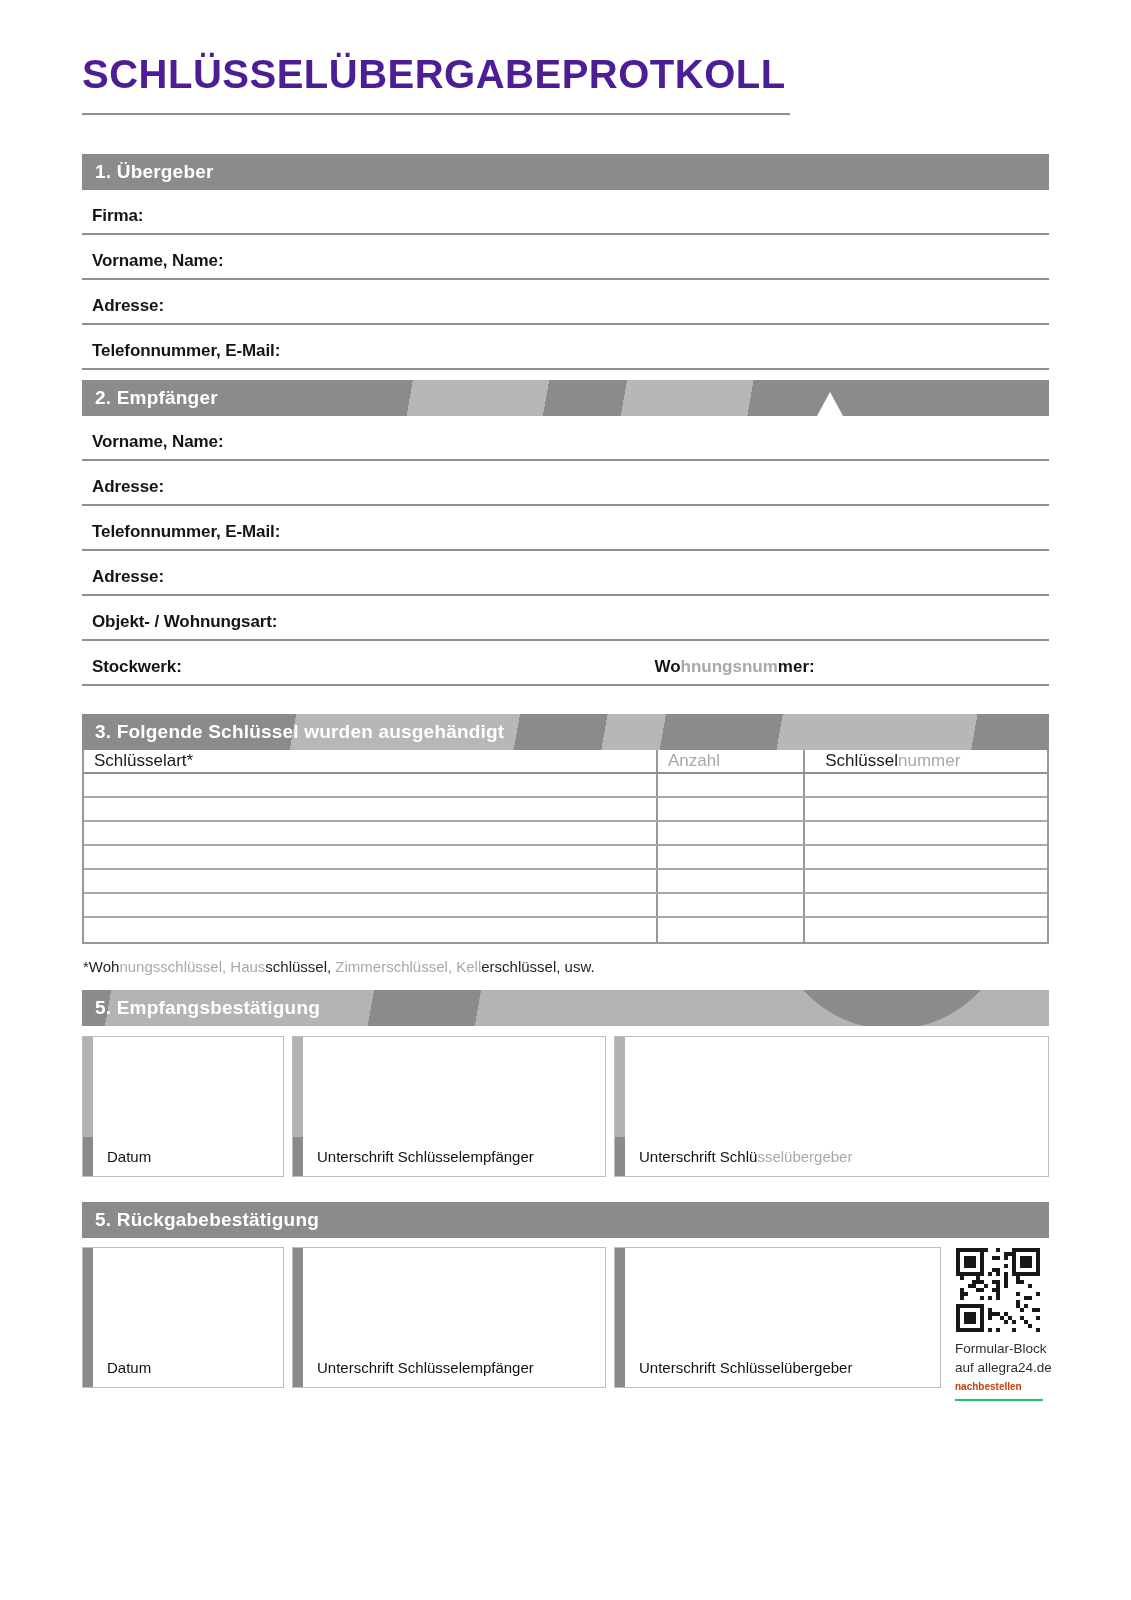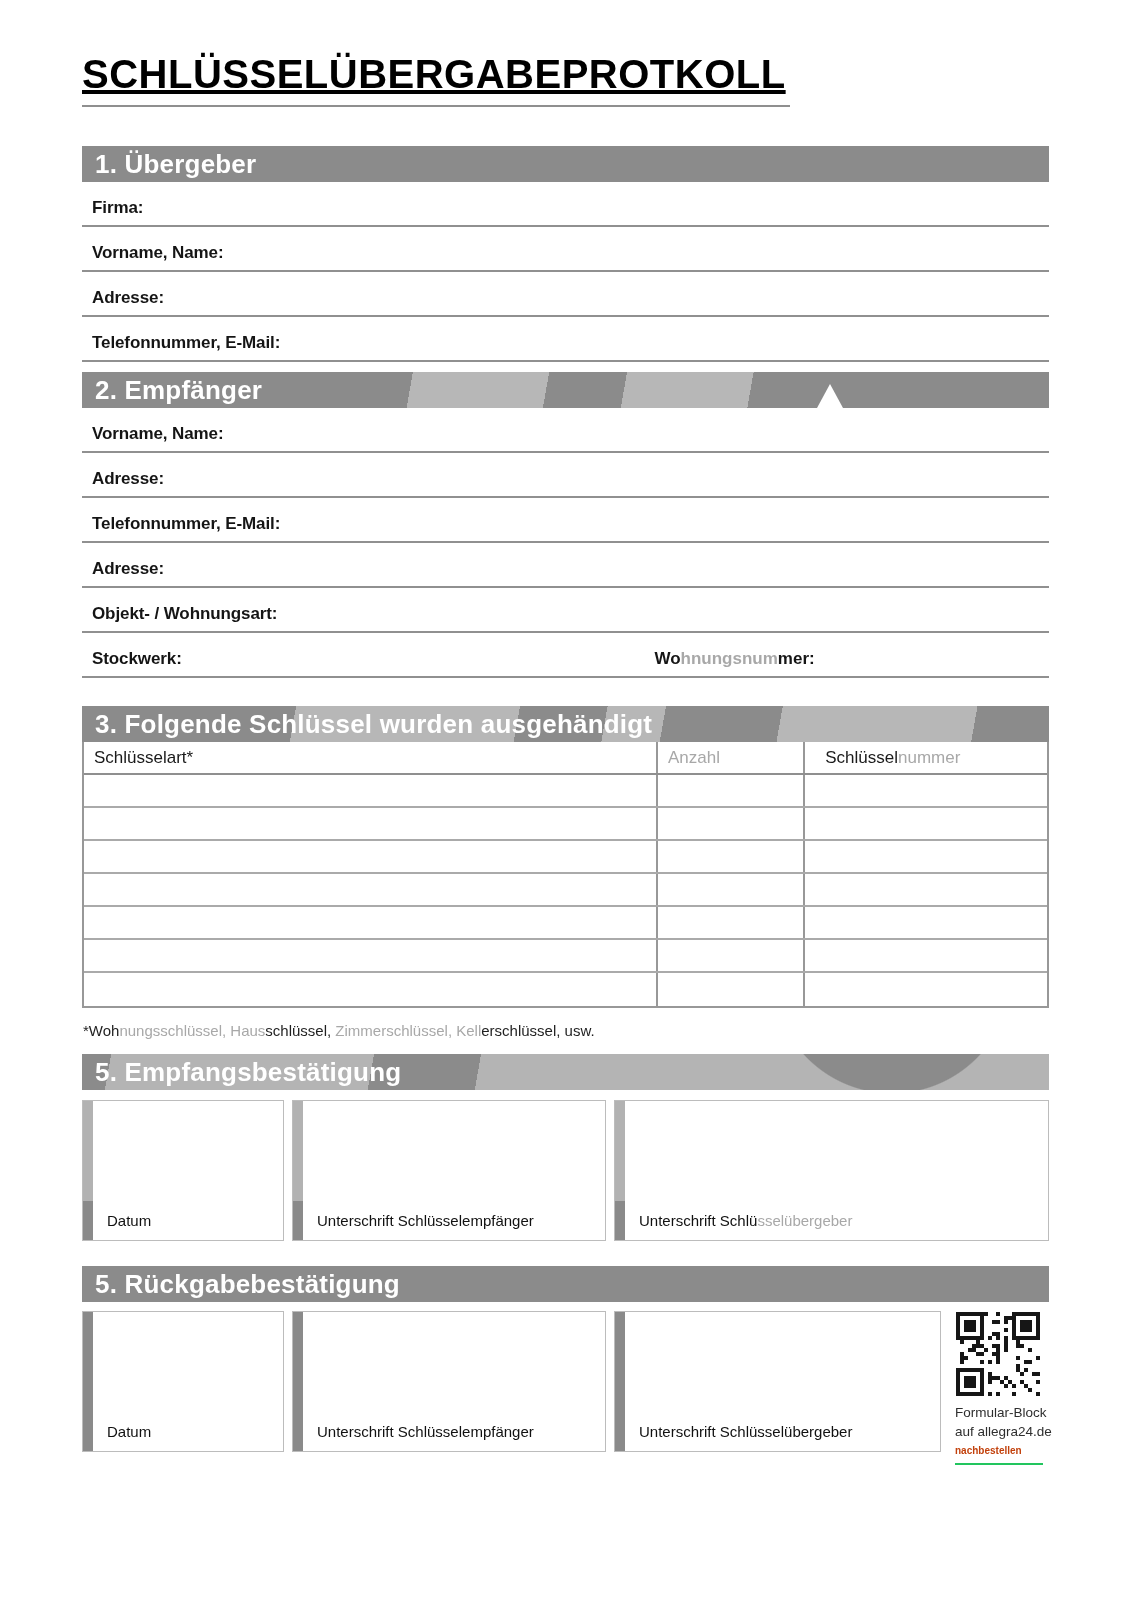--- a/index.html
+++ b/index.html
@@ -8,28 +8,28 @@
     background:#ffffff; overflow:hidden;
     font-family:"Liberation Sans","DejaVu Sans",sans-serif;
     color:#1a1a1a;
   }
   .content { padding:0 82px; }
 
   
   .title-wrap { padding-top:52px; }
   .doc-title {
     display:inline-block; margin:0; font-size:40px; font-weight:700;
-    letter-spacing:0.5px; line-height:1.1; color:#000000;
-    border-bottom:2px solid #8f8f8f; padding-bottom:9px; padding-right:4px;text-decoration:underline;
+    letter-spacing:0.5px; line-height:1.1; color:#4c1d95;
+    border-bottom:2px solid #8f8f8f; padding-bottom:17px; padding-right:4px;
   }
 
   
   .bar {
     position:relative; height:36px; line-height:36px; background:#8b8b8b;
-    color:#ffffff; font-size:26px; font-weight:700; padding-left:13px;
+    color:#ffffff; font-size:19px; font-weight:700; padding-left:13px;
     box-sizing:border-box; letter-spacing:0.2px; overflow:hidden;
   }
   .bar-s1 { margin-top:39px; }
   .bar-s2 { margin-top:10px;
     background:linear-gradient(100deg,#8b8b8b 0 34%,#b7b7b7 34% 48%,#8b8b8b 48% 56%,#b7b7b7 56% 69%,#8b8b8b 69% 100%); }
   .bar-s2::after { content:""; position:absolute; bottom:0; left:76%;
     border-left:13px solid transparent; border-right:13px solid transparent;
     border-bottom:24px solid #ffffff; }
   .bar-s3 { margin-top:13px;
     background:linear-gradient(100deg,#8b8b8b 0 36%,#b7b7b7 36% 48%,#8b8b8b 48% 61%,#b7b7b7 61% 77%,#8b8b8b 77% 86%,#b7b7b7 86% 95%,#8b8b8b 95% 100%); }
@@ -47,21 +47,21 @@
     border-bottom:2px solid #909090;
     display:flex; align-items:flex-end; padding:0 0 7px 10px;font-weight:bold;
   }
   .row .lbl { font-size:17px; color:#151515; letter-spacing:-0.1px; }
   .row .lbl2 { position:absolute; left:59.2%; bottom:7px; font-size:17px; color:#151515; }
 
   .wm-light { color:#a8a8a8; }
 
   
   .keys-table { border:2px solid #989898; border-top:none; box-sizing:border-box; }
-  .t-row { display:flex; height:33px; box-sizing:border-box; border-bottom:2px solid #aaaaaa;gap:17px; }
+  .t-row { display:flex; height:24px; box-sizing:border-box; border-bottom:2px solid #aaaaaa;gap:17px; }
   .t-row.t-head { border-bottom:2px solid #8f8f8f; }
   .t-row:last-child { border-bottom:none; }
   .t-c1 { width:59.8%; box-sizing:border-box; display:flex; align-items:center; padding-left:10px; }
   .t-c2 { width:14%;  box-sizing:border-box; border-left:2px solid #989898; display:flex; align-items:center; padding-left:10px; }
   .t-c3 { width:26.2%;box-sizing:border-box; border-left:2px solid #989898; display:flex; align-items:center; padding-left:20px; }
   .t-head .cell-txt { font-size:17px; }
 
   .footnote { margin-top:14px; font-size:15px; color:#1f1f1f; padding-left:1px; }
 
   

